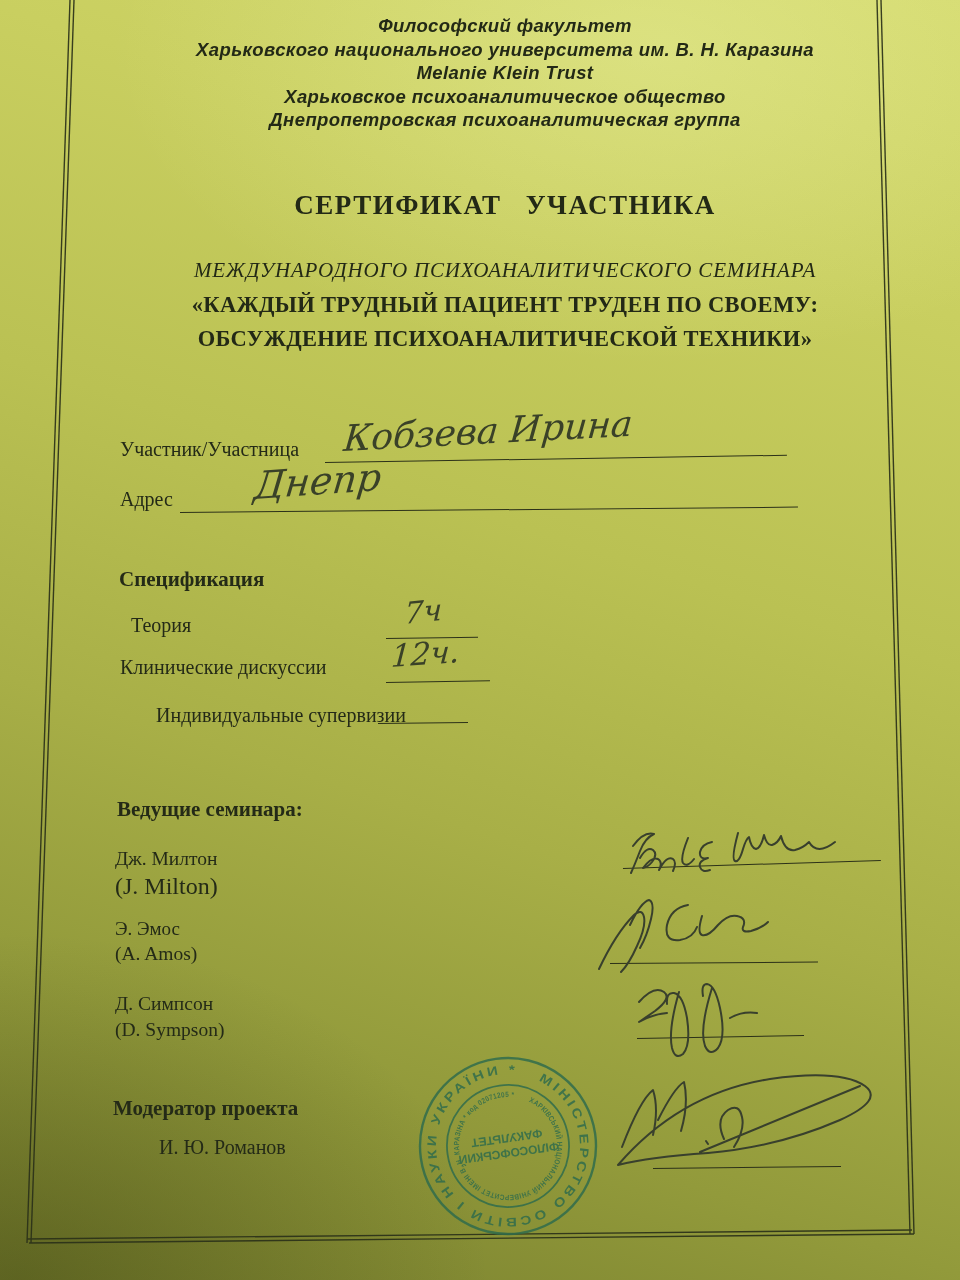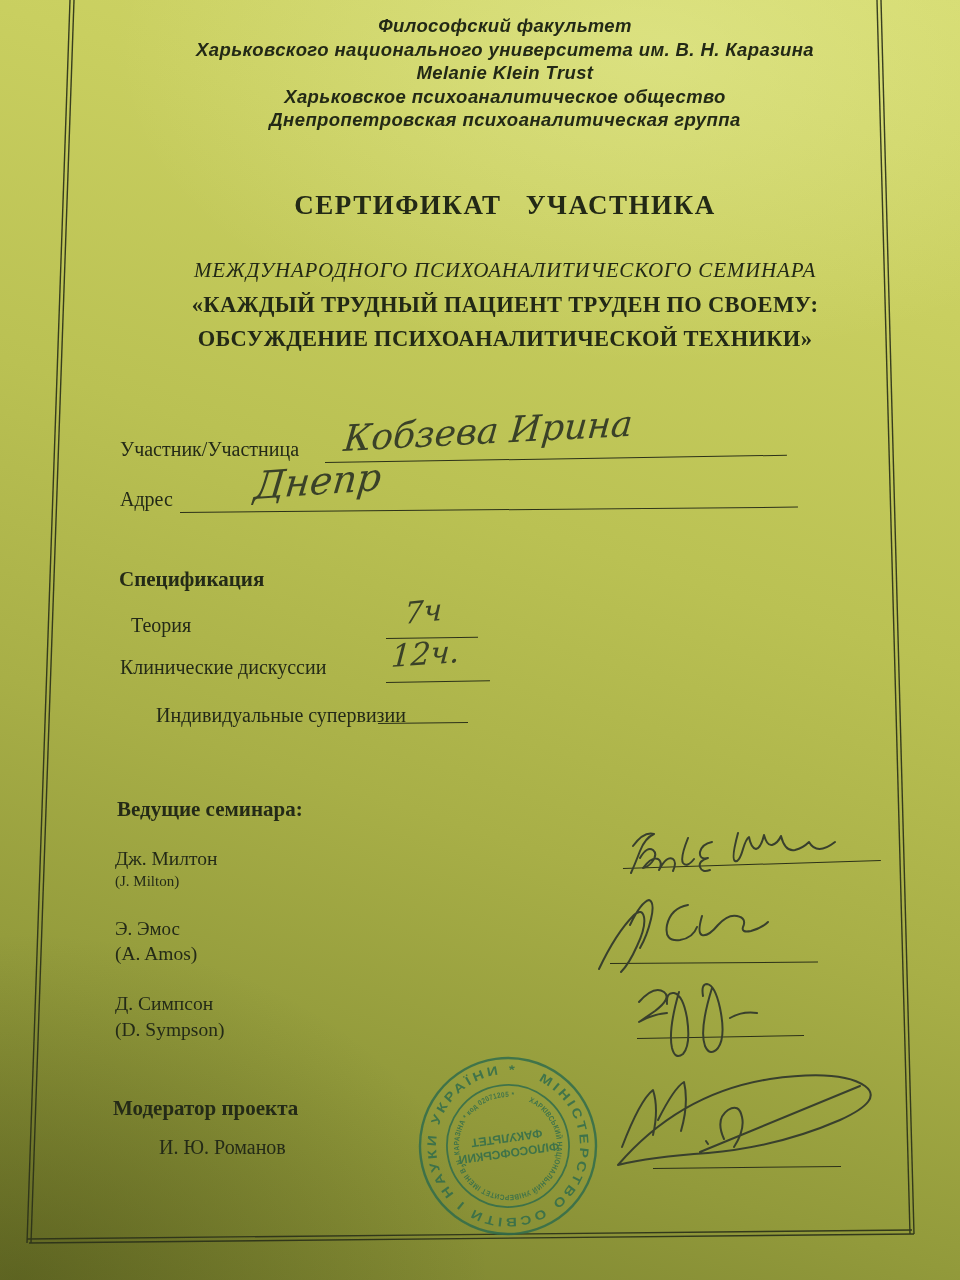--- a/index.html
+++ b/index.html
@@ -65,21 +65,21 @@
   <div class="lbl" style="left:120px;top:656px;">Клинические дискуссии</div>
   <div class="rule" style="left:386px;top:660px;width:104px;height:22px;transform:rotate(-1deg);"></div>
   <div class="hand" style="left:390px;top:638px;font-size:31px;transform:rotate(-4deg) skewX(-8deg);">12ч.</div>
 
   <div class="lbl" style="left:120px;top:704px;margin-left:36px;">Индивидуальные супервизии</div>
   <div class="rule" style="left:378px;top:701px;width:90px;height:22px;transform:rotate(-0.6deg);"></div>
 
   <div class="lbl bold" style="left:117px;top:797px;">Ведущие семинара:</div>
 
   <div class="lbl" style="left:115px;top:848px;font-size:19.5px;">Дж. Милтон</div>
-  <div class="lbl" style="left:115px;top:873px;font-size:15px;">(J. Milton)</div>
+  <div class="lbl" style="left:115px;top:873px;font-size:24px;">(J. Milton)</div>
   <div class="rule" style="left:623px;top:846px;width:258px;height:22px;transform:rotate(-1.8deg);"></div>
 
   <div class="lbl" style="left:115px;top:918px;font-size:19px;">Э. Эмос</div>
   <div class="lbl" style="left:115px;top:943px;font-size:19.5px;text-align:right;">(A. Amos)</div>
   <div class="rule" style="left:610px;top:941px;width:208px;height:22px;transform:rotate(-0.4deg);"></div>
 
   <div class="lbl" style="left:115px;top:993px;font-size:19.5px;">Д. Симпсон</div>
   <div class="lbl" style="left:115px;top:1019px;font-size:19.5px;">(D. Sympson)</div>
   <div class="rule" style="left:637px;top:1016px;width:167px;height:22px;transform:rotate(-1deg);"></div>
 

